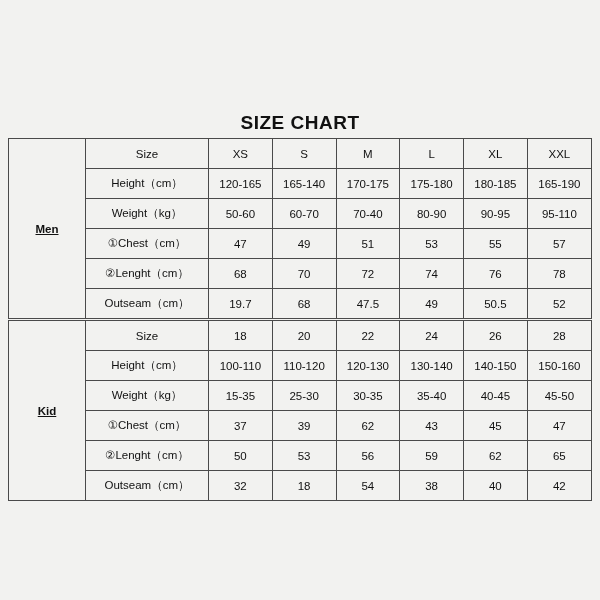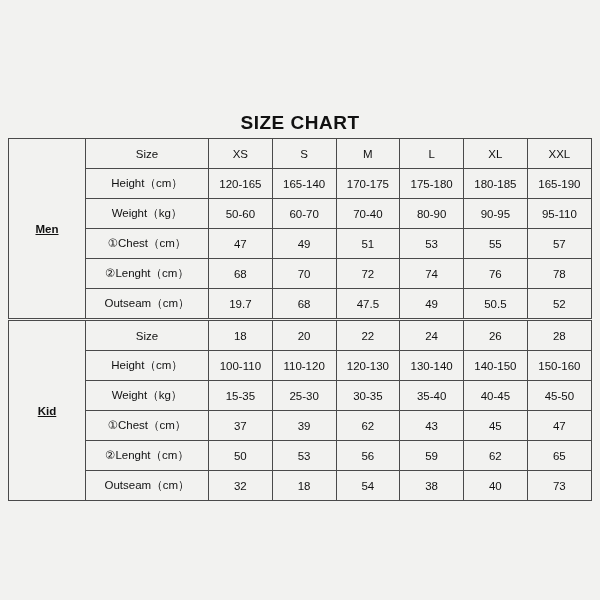--- a/index.html
+++ b/index.html
@@ -208,19 +208,19 @@
         <td class="data-cell">62</td>
         <td class="data-cell">65</td>
       </tr>
       <tr>
         <td class="row-header">Outseam（cm）</td>
         <td class="data-cell">32</td>
         <td class="data-cell">18</td>
         <td class="data-cell">54</td>
         <td class="data-cell">38</td>
         <td class="data-cell">40</td>
-        <td class="data-cell">73</td>
+        <td class="data-cell">42</td>
       </tr>
     </tbody>
       </table>
   </div>
 
 </div>
 
 </body></html>

